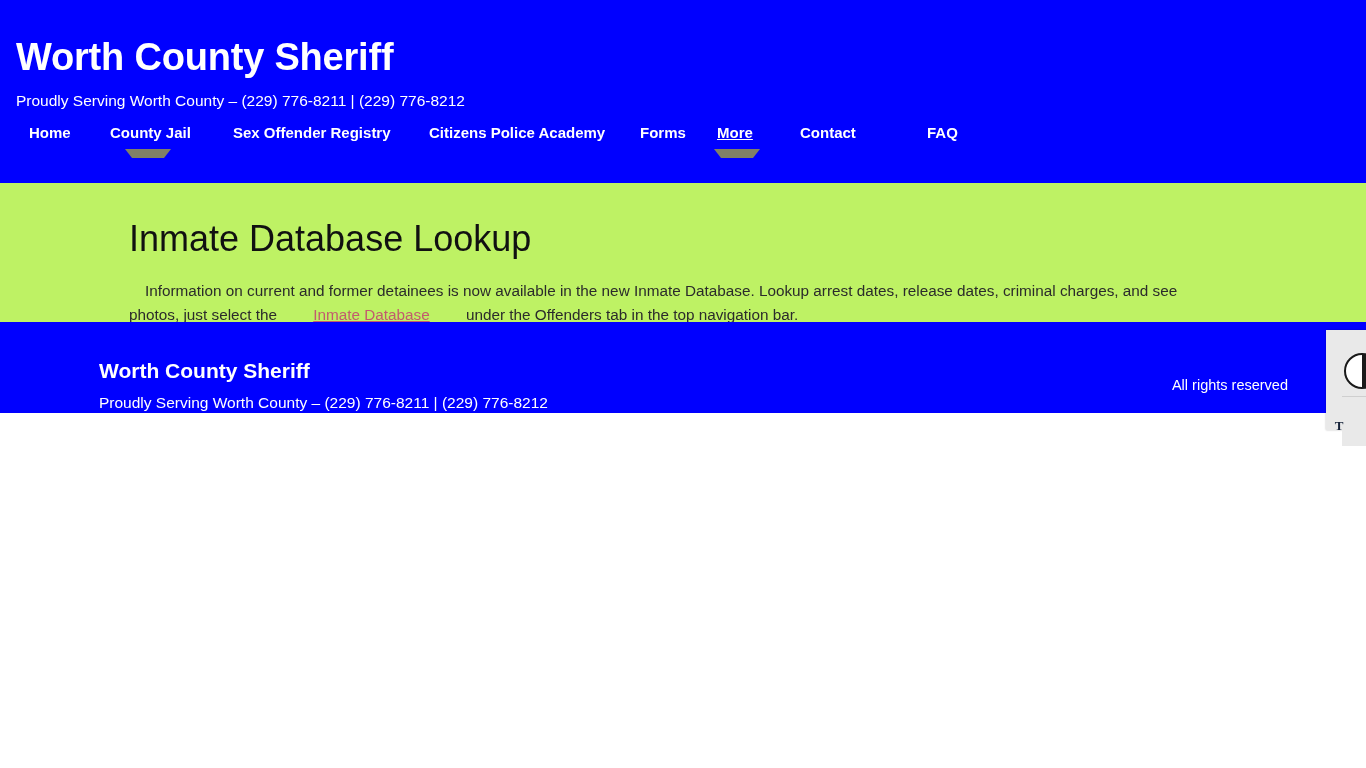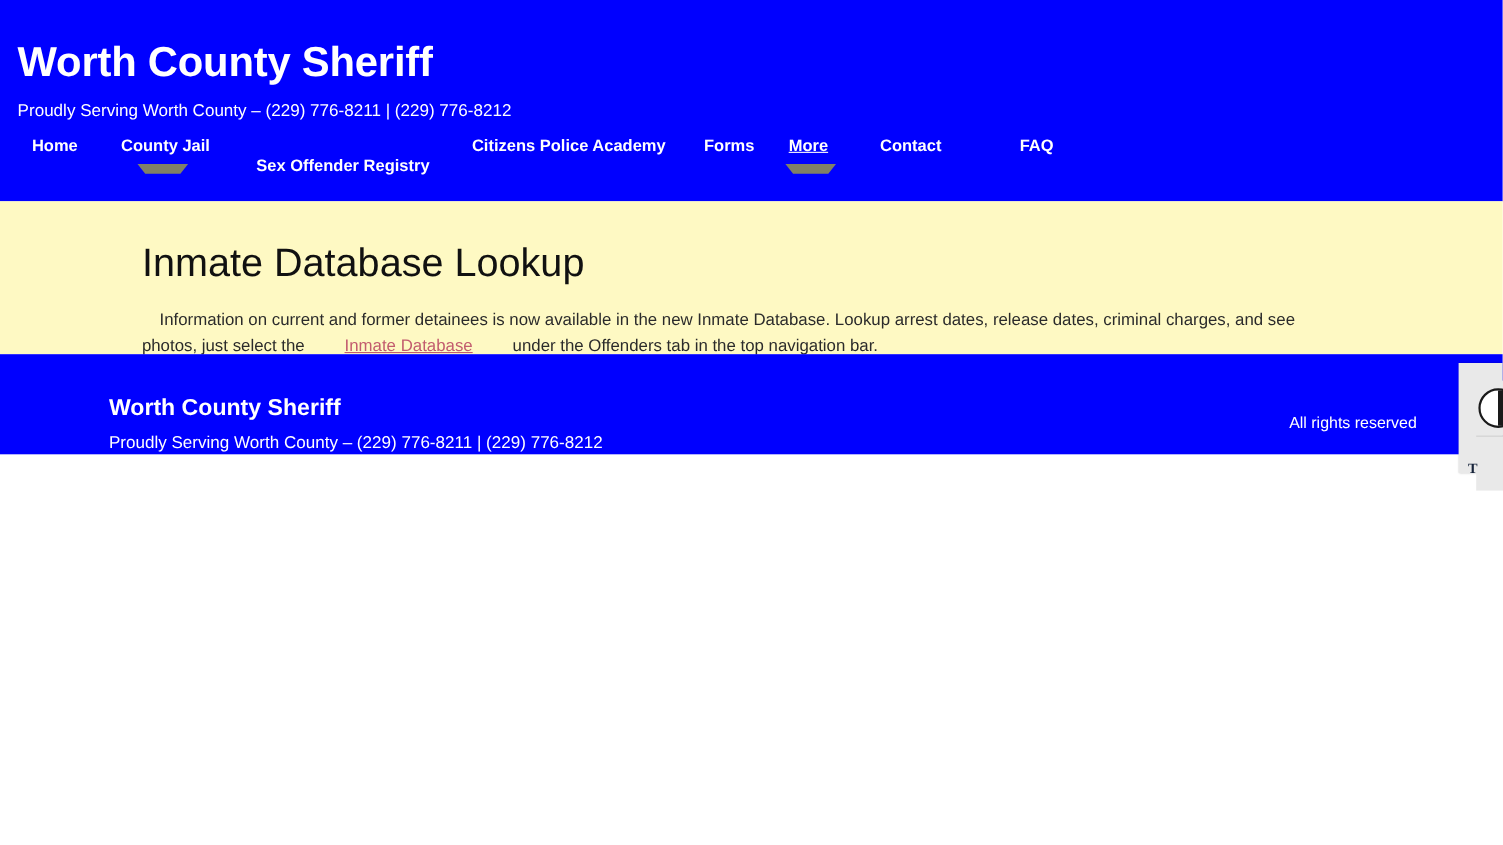--- a/index.html
+++ b/index.html
@@ -75,21 +75,21 @@
     border-top: 9px solid #808067;
   }
 
   
   .content {
     position: absolute;
     top: 183px;
     left: 0;
     width: 1366px;
     height: 139px;
-    background: #fef9c3;
+    background: #bef264;
   }
 
   .page-title {
     position: absolute;
     left: 113px;
     top: 16px;
     font-size: 36px;
     font-weight: normal;
     color: #111111;
     line-height: 48px;
@@ -210,21 +210,21 @@
 </head>
 <body>
 
 <header class="site-header">
   <div class="site-title">Worth County Sheriff</div>
   <div class="site-tagline">Proudly Serving Worth County – (229) 776-8211 | (229) 776-8212</div>
 
   <nav class="main-nav">
     <a class="nav-item" style="left:13px;">Home</a>
     <a class="nav-item" style="left:94px;">County Jail</a>
-    <a class="nav-item" style="left:217px;margin-top:18px;">Sex Offender Registry</a>
+    <a class="nav-item" style="left:217px;">Sex Offender Registry</a>
     <a class="nav-item" style="left:413px;text-align:right;">Citizens Police Academy</a>
     <a class="nav-item" style="left:624px;text-align:right;">Forms</a>
     <a class="nav-item" style="left:701px;text-decoration:underline;">More</a>
     <a class="nav-item" style="left:784px;">Contact</a>
     <a class="nav-item" style="left:872px;margin-left:39px;">FAQ</a>
 
     <span class="nav-caret" style="left:125px;"></span>
     <span class="nav-caret" style="left:714px;"></span>
   </nav>
 </header>

